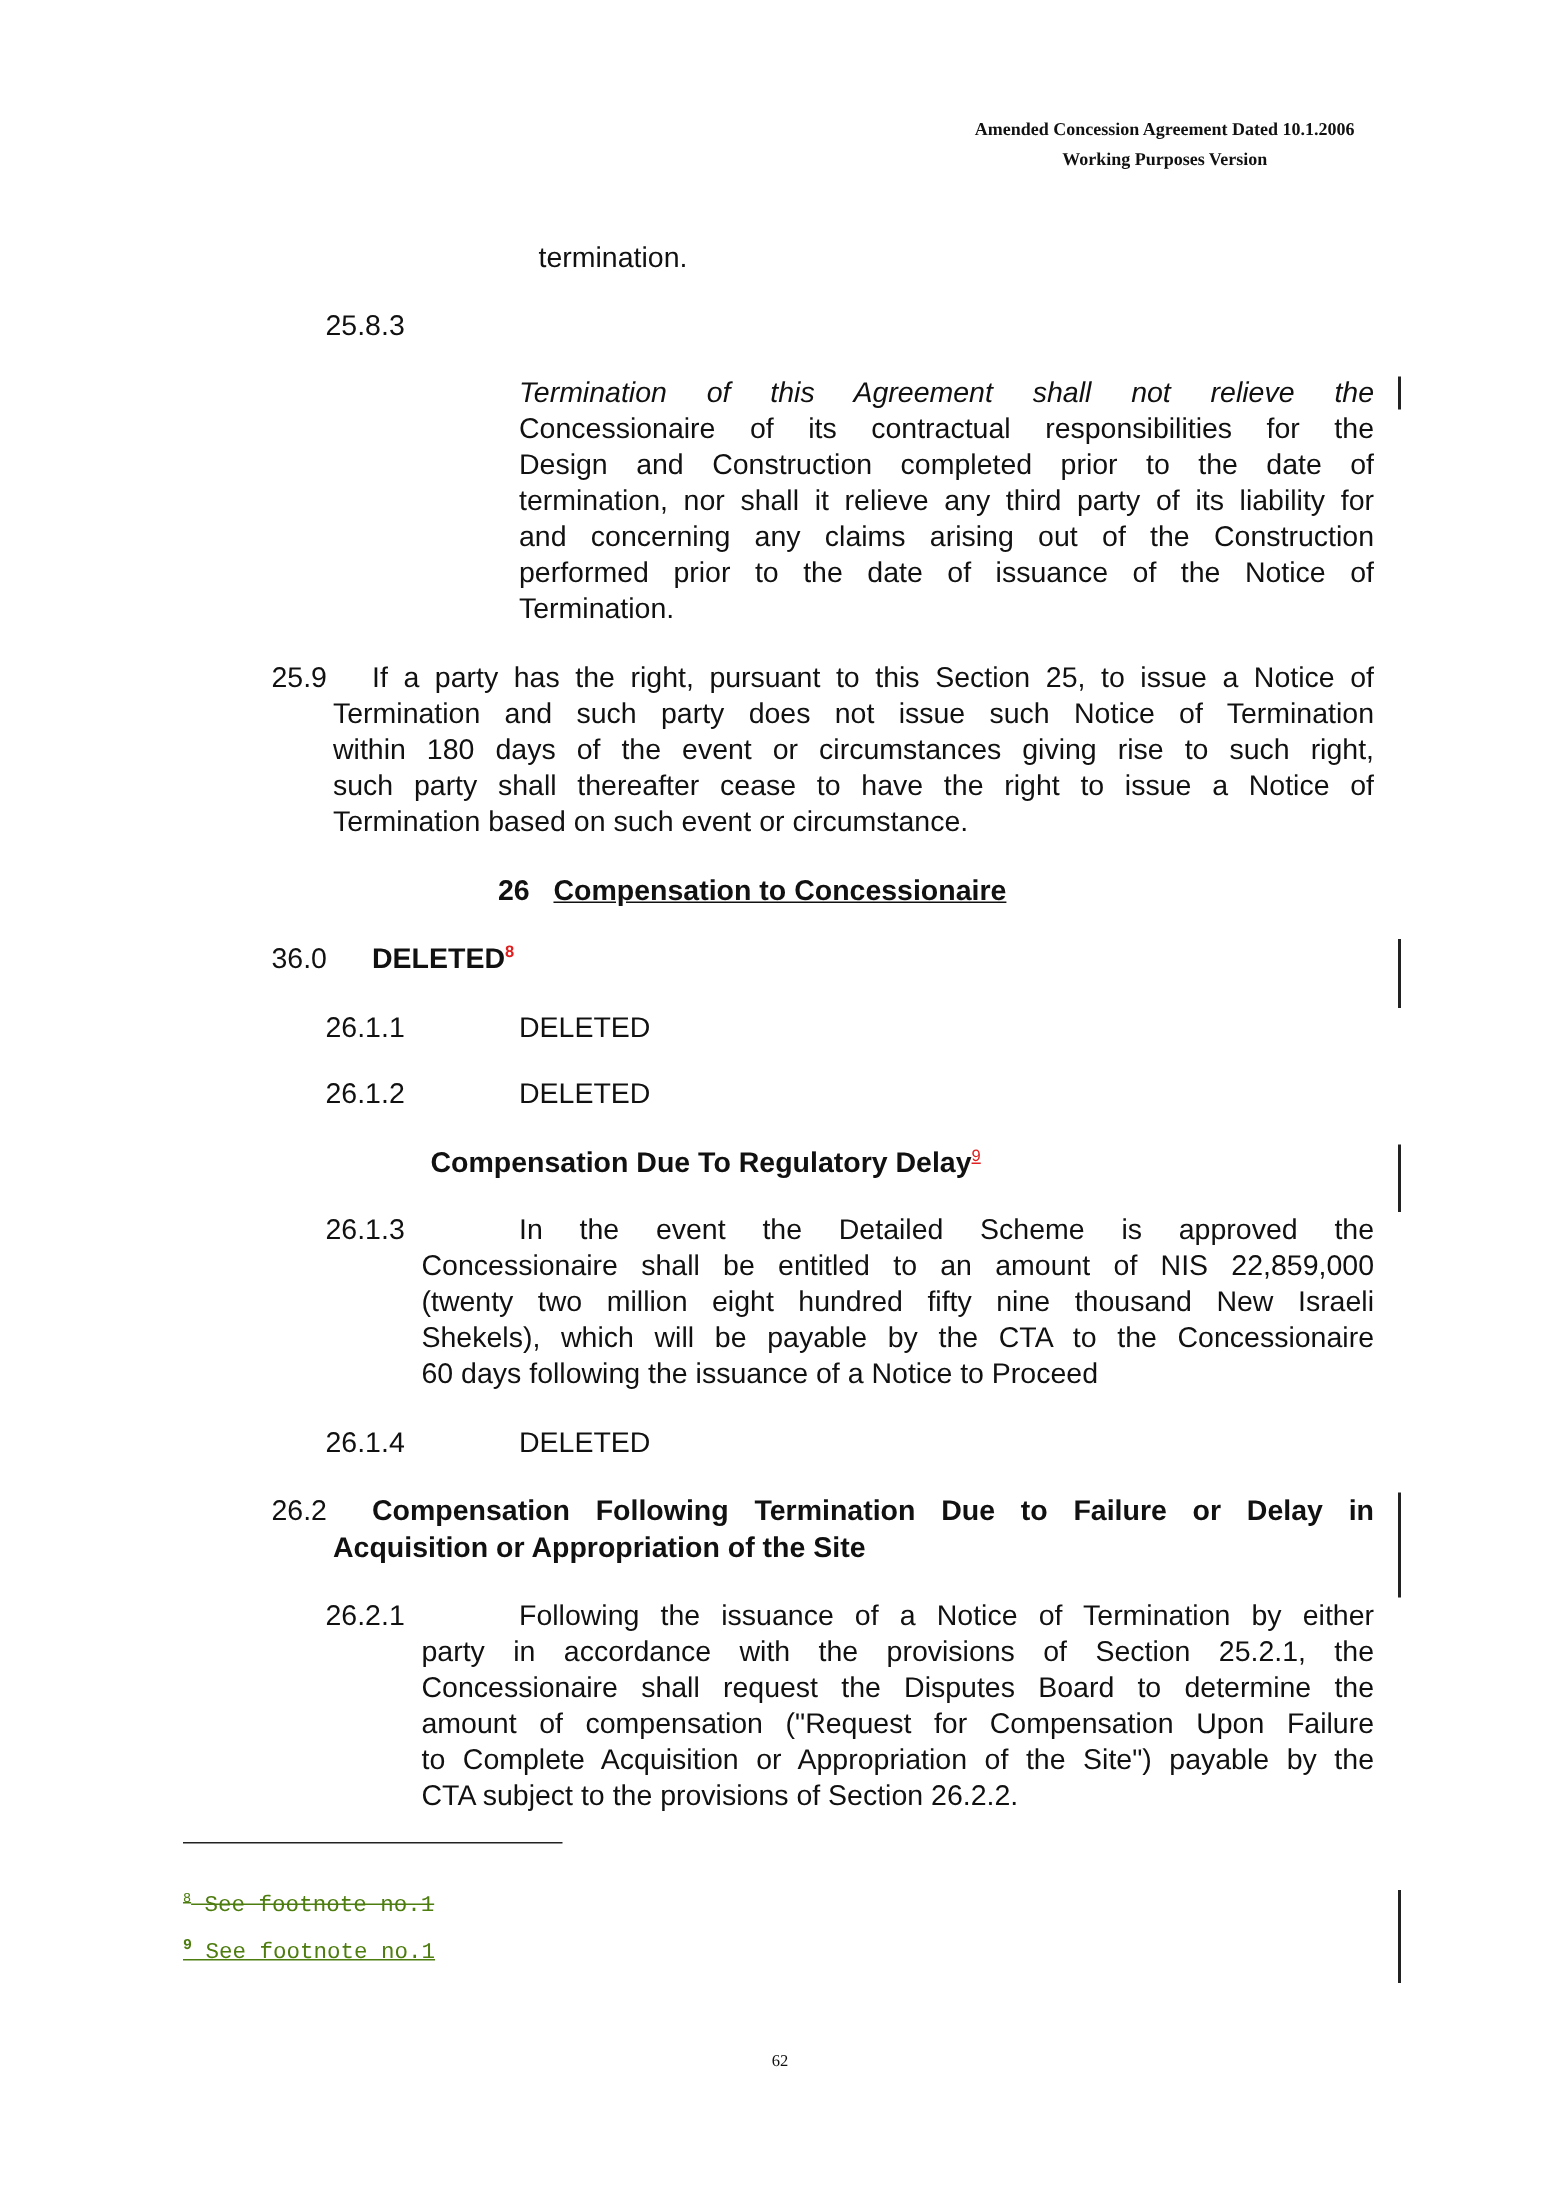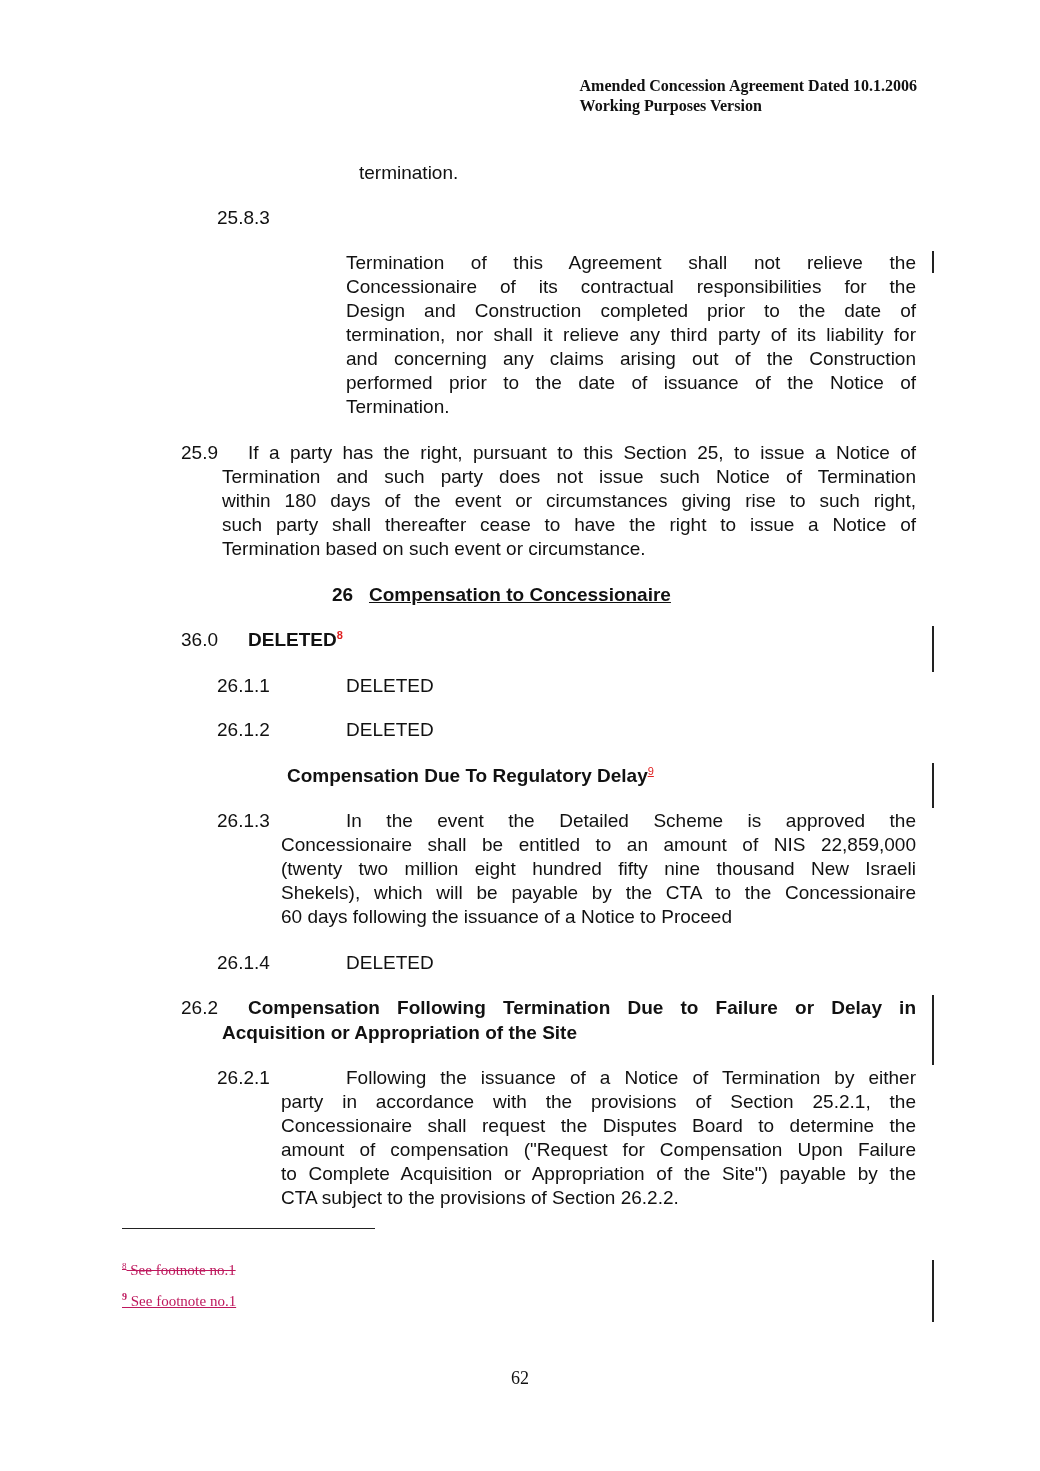--- a/index.html
+++ b/index.html
@@ -1,46 +1,46 @@
 <!DOCTYPE html>
 <html><head>
 <meta charset="utf-8">
 <style>
   html, body { margin: 0; padding: 0; background: #ffffff; }
   body { width: 1040px; height: 1471px; position: relative; overflow: hidden; color: #111; }
   .page { position: absolute; left: 0; top: 0; width: 1040px; height: 1471px; }
-  .hdr { position: absolute; right: 123px; font-family: "Liberation Serif", serif; font-weight: bold; font-size: 16px; text-align: left; line-height: 20px; }
+  .hdr { position: absolute; right: 137px; font-family: "Liberation Serif", serif; font-weight: bold; font-size: 12px; text-align: center; line-height: 20px; }
   .t { position: absolute; font-family: "Liberation Sans", sans-serif; font-size: 19px; line-height: 24px; }
   .jl { text-align: justify; text-align-last: justify; }
   .b { font-weight: bold; }
   .u { text-decoration: underline; }
   .num { position: absolute; font-family: "Liberation Sans", sans-serif; font-size: 19px; line-height: 24px; }
   .red { color: #e02020; }
   .sup { font-size: 11px; vertical-align: super; line-height: 0; }
   .bar { position: absolute; left: 932px; width: 2px; background: #222; }
   .fn-rule { position: absolute; left: 122px; top: 1228px; width: 253px; height: 1px; background: #222; }
-  .fn { position: absolute; left: 122px; font-family: Liberation Serif, serif; font-size: 15px; color: #be185d; text-decoration: underline; }
+  .fn { position: absolute; left: 122px; font-family: Liberation Mono, monospace; font-size: 15px; color: #4d7c0f; text-decoration: underline; }
   .fn.strike { text-decoration: line-through; }
-  .pgnum { position: absolute; left: 0; width: 1040px; top: 1368px; text-align: center; font-family: "Liberation Serif", serif; font-size: 18px; }
+  .pgnum { position: absolute; left: 0; width: 1040px; top: 1368px; text-align: center; font-family: "Liberation Serif", serif; font-size: 11px; }
 </style>
 </head>
 <body>
 
 <div class="page">
 
   <div class="hdr" style="top:76px;">
     <div>Amended Concession Agreement Dated 10.1.2006</div>
     <div>Working Purposes Version</div>
   </div>
 
   <div class="t" style="left:359px; top:161px;">termination.</div>
 
   <div class="num" style="left:217px; top:206px;">25.8.3</div>
 
-  <div class="t jl" style="left:346px; top:251px; width:570px;">Termination of this Agreement shall not relieve the</div>
+  <div class="t jl" style="left:346px; top:251px; width:570px;font-style:italic;">Termination of this Agreement shall not relieve the</div>
   <div class="t jl" style="left:346px; top:275px; width:570px;">Concessionaire of its contractual responsibilities for the</div>
   <div class="t jl" style="left:346px; top:299px; width:570px;">Design and Construction completed prior to the date of</div>
   <div class="t jl" style="left:346px; top:323px; width:570px;">termination, nor shall it relieve any third party of its liability for</div>
   <div class="t jl" style="left:346px; top:371px; width:570px;">performed prior to the date of issuance of the Notice of</div>
   <div class="t jl" style="left:346px; top:347px; width:570px;">and concerning any claims arising out of the Construction</div>
   <div class="t" style="left:346px; top:395px;">Termination.</div>
 
   <div class="num" style="left:181px; top:441px;">25.9</div>
   <div class="t jl" style="left:248px; top:441px; width:668px;">If a party has the right, pursuant to this Section 25, to issue a Notice of</div>
   <div class="t jl" style="left:222px; top:465px; width:694px;">Termination and such party does not issue such Notice of Termination</div>

